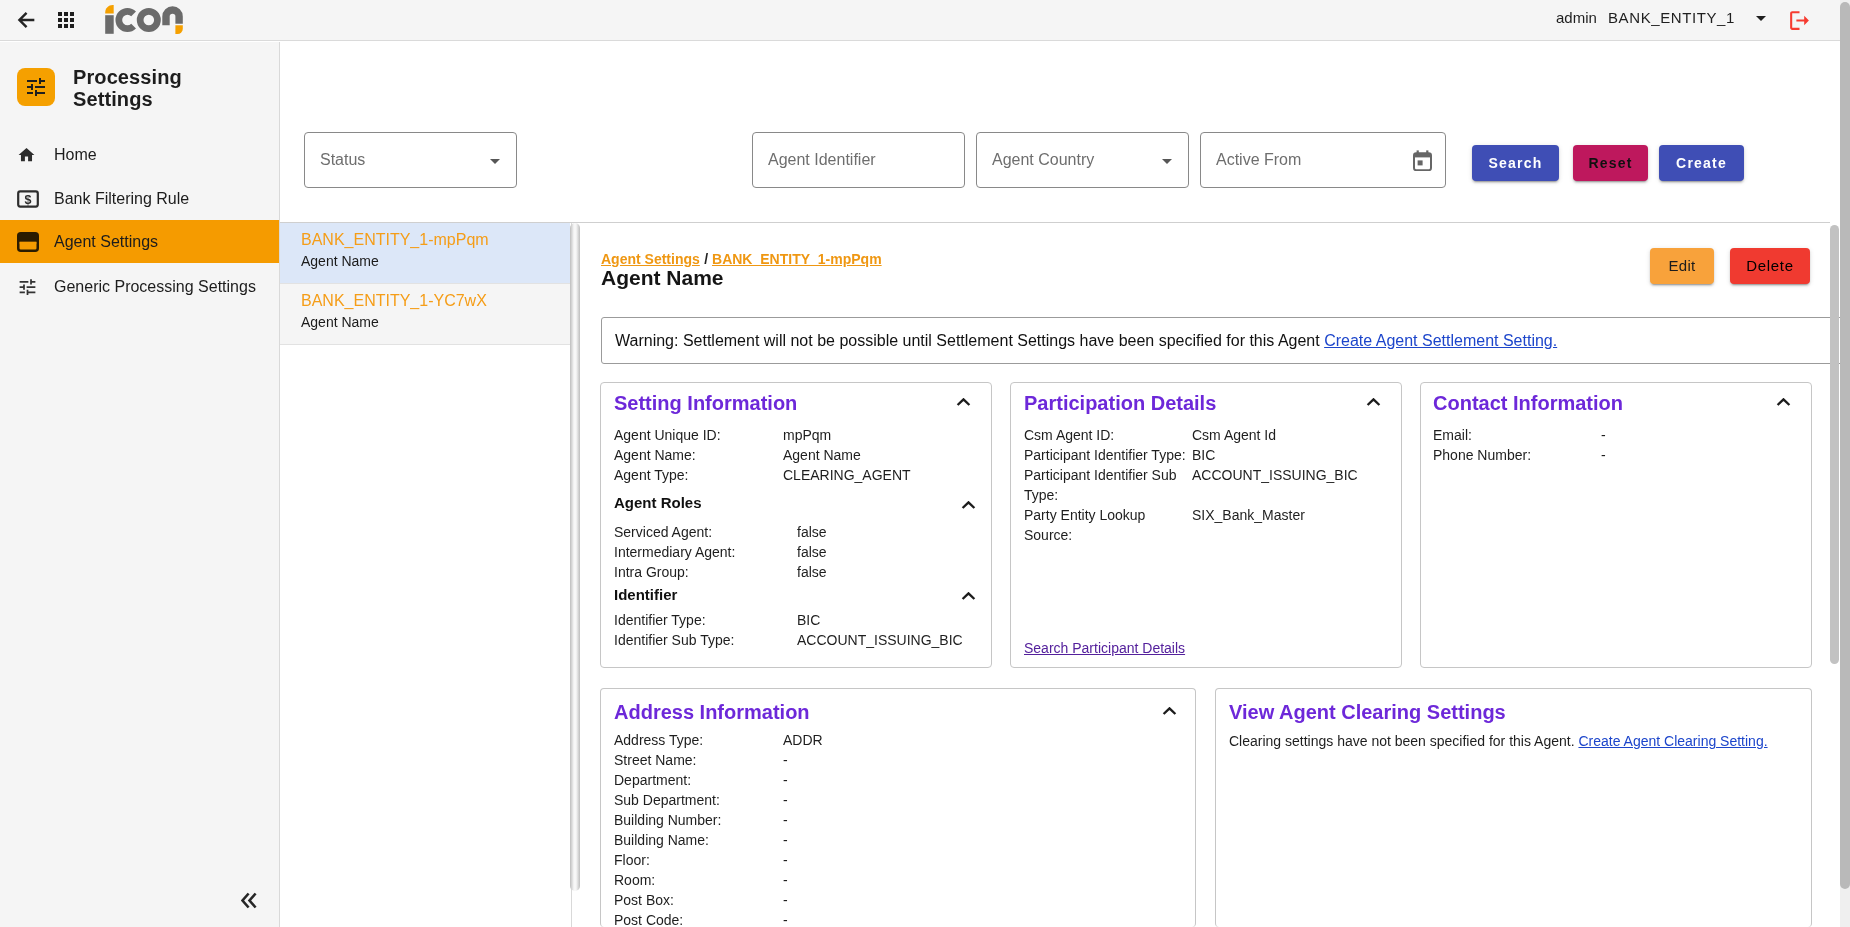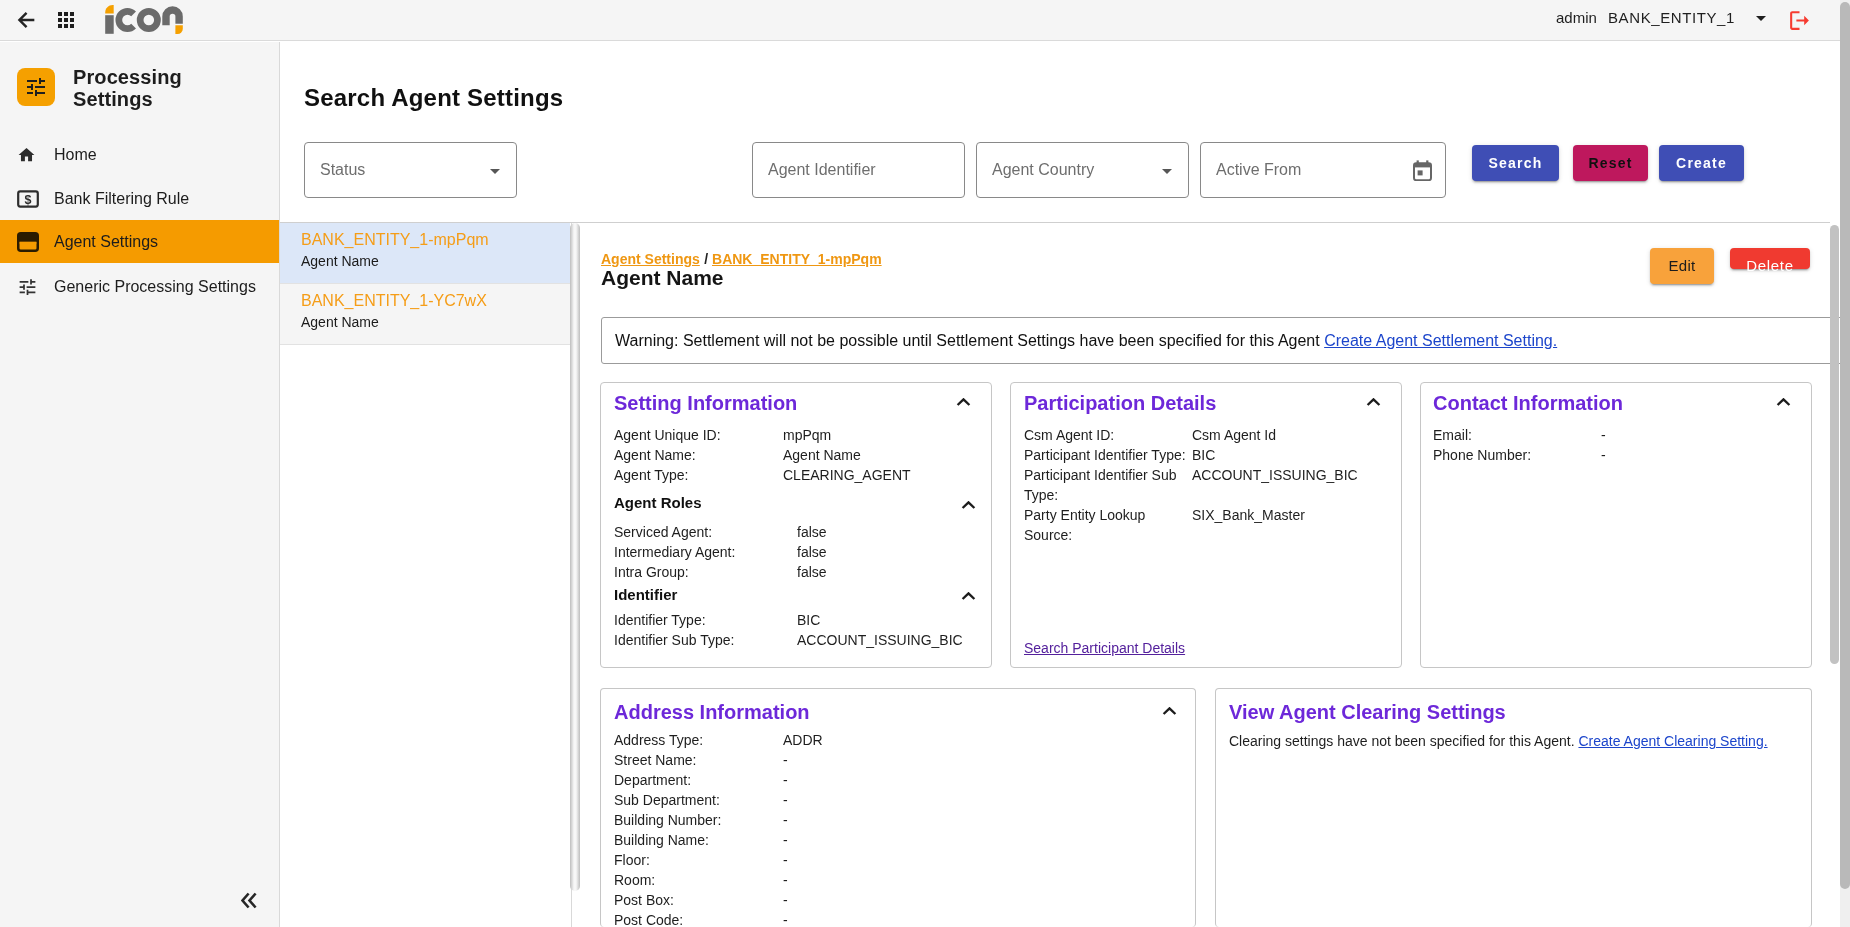--- a/index.html
+++ b/index.html
@@ -17,21 +17,21 @@
     border-radius:8px; }
   #sb-title { left:73px; top:66px; font-size:20px; font-weight:bold; color:#1d1d1d;
     line-height:22px; letter-spacing:0.1px; }
   .mrow { left:0; width:279px; height:43px; }
   .mrow .mtxt { position:absolute; left:54px; top:50%; transform:translateY(-50%);
     font-size:16px; color:#1c1c1c; }
   .mrow svg { position:absolute; left:17px; top:50%; transform:translateY(-50%); }
   
   #h1 { left:304px; top:84px; font-size:24px; font-weight:bold; color:#101010;
     letter-spacing:0.2px; }
-  .finput { top:142px; height:56px; border:1px solid #898989; border-radius:4px;
+  .finput { top:132px; height:56px; border:1px solid #898989; border-radius:4px;
     background:#fff;text-align:center; }
   .finput .ph { position:absolute; left:15px; top:50%; transform:translateY(-50%); font-size:16px; color:#6e6e6e; }
   .fcaret { position:absolute; right:16px; top:26px; width:0; height:0;
     border-left:5px solid transparent; border-right:5px solid transparent;
     border-top:5px solid #565656; }
   .btn { top:145px; height:36px; border-radius:4px; font-size:14px; font-weight:bold;
     letter-spacing:1.2px; text-align:center; line-height:36px;
     box-shadow:0 3px 1px -2px rgba(0,0,0,.2), 0 2px 2px rgba(0,0,0,.14), 0 1px 5px rgba(0,0,0,.12); }
   
   #ltop { left:280px; top:222px; width:1550px; height:1px; background:#cfcfcf; }
@@ -125,21 +125,20 @@
   <div class="mrow abs" style="top:265px">
     <svg width="21" height="21" viewBox="0 0 24 24">
       <path d="M3 17v2h6v-2H3zM3 5v2h10V5H3zm10 16v-2h8v-2h-8v-2h-2v6h2zM7 9v2H3v2h4v2h2V9H7zm14 4v-2H11v2h10zm-6-4h2V7h4V5h-4V3h-2v6z" fill="#333"></path>
     </svg>
     <span class="mtxt">Generic Processing Settings</span>
   </div>
   <svg class="abs" style="left:241px;top:892px" width="16" height="17" viewBox="0 0 16 17">
     <path d="M7.6,1.5 L1.5,8.5 L7.6,15.5 M14.6,1.5 L8.5,8.5 L14.6,15.5" fill="none" stroke="#262626" stroke-width="2.6"></path>
   </svg>
 
-  <div id="h1" class="abs">Search Agent Settings</div>
   <div class="finput abs" style="left:304px;width:213px">
       <span class="ph">Status</span>
       <span class="fcaret"></span>
     </div>
   <div class="finput abs" style="left:976px;width:213px">
       <span class="ph">Agent Country</span>
       <span class="fcaret"></span>
     </div>
   <div class="finput abs" style="left:752px;width:213px">
       <span class="ph">Agent Identifier</span>
@@ -170,21 +169,21 @@
   <div class="abs" style="left:571px;top:223px;width:1px;height:704px;background:#d9d9d9"></div>
   <div id="ltube" class="abs"></div>
 
   <div class="abs" style="left:601px;top:250px">
     <span class="crumb">Agent Settings</span>
     <span style="font-size:14px;font-weight:bold;color:#222"> / </span>
     <span class="crumb">BANK_ENTITY_1-mpPqm</span>
   </div>
   <div id="agname" class="abs">Agent Name</div>
   <div class="btn abs" style="left:1650px;top:248px;width:64px;height:36px;line-height:36px;background:#f8a23b;color:#1c1c1c;font-weight:normal;font-size:15px;letter-spacing:0.25px">Edit</div>
-  <div class="btn abs" style="left:1730px;top:248px;width:80px;height:21px;line-height:36px;background:#f03a30;color:#ffffff;font-weight:normal;font-size:15px;letter-spacing:0.7px">Delete</div>
+  <div class="btn abs" style="left:1730px;top:248px;width:80px;height:36px;line-height:36px;background:#f03a30;color:#000000;font-weight:normal;font-size:15px;letter-spacing:0.7px">Delete</div>
   <div id="warn" class="abs">Warning: Settlement will not be possible until Settlement Settings have been specified for this Agent <span class="blue">Create Agent Settlement Setting.</span></div>
 
   <div class="card abs" style="left:600px;top:382px;width:392px;height:286px"></div>
   <div class="ctitle abs" style="left:614px;top:393px">Setting Information</div>
   <svg class="chev abs" style="left:956px;top:398px" viewBox="0 0 15 8">
       <path d="M1.6,7 L7.5,1.4 L13.4,7" fill="none" stroke="#1c1c1c" stroke-width="2.4"></path>
     </svg>
   <div class="row abs" style="left:614px;top:425px">Agent Unique ID:</div>
     <div class="row abs" style="left:783px;top:425px">mpPqm</div>
   <div class="row abs" style="left:614px;top:445px">Agent Name:</div>

